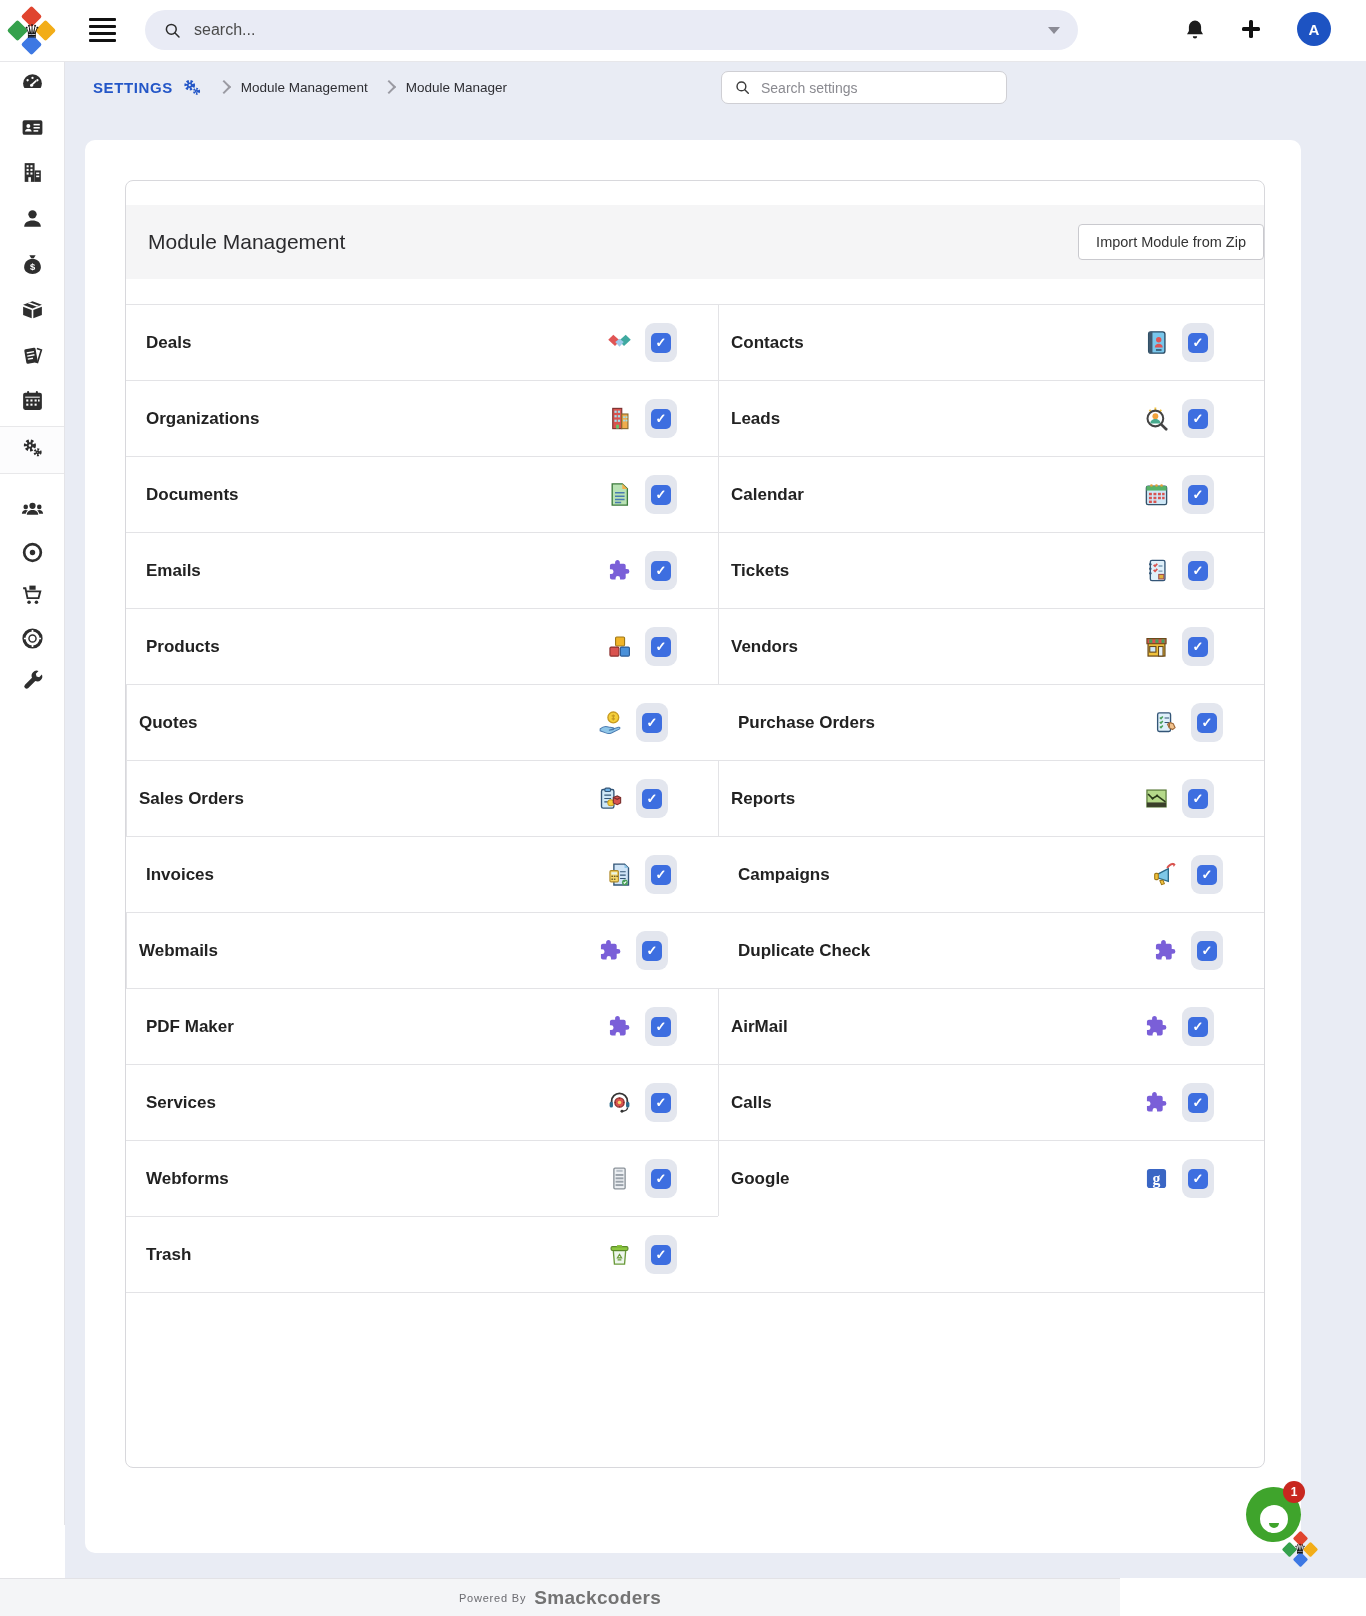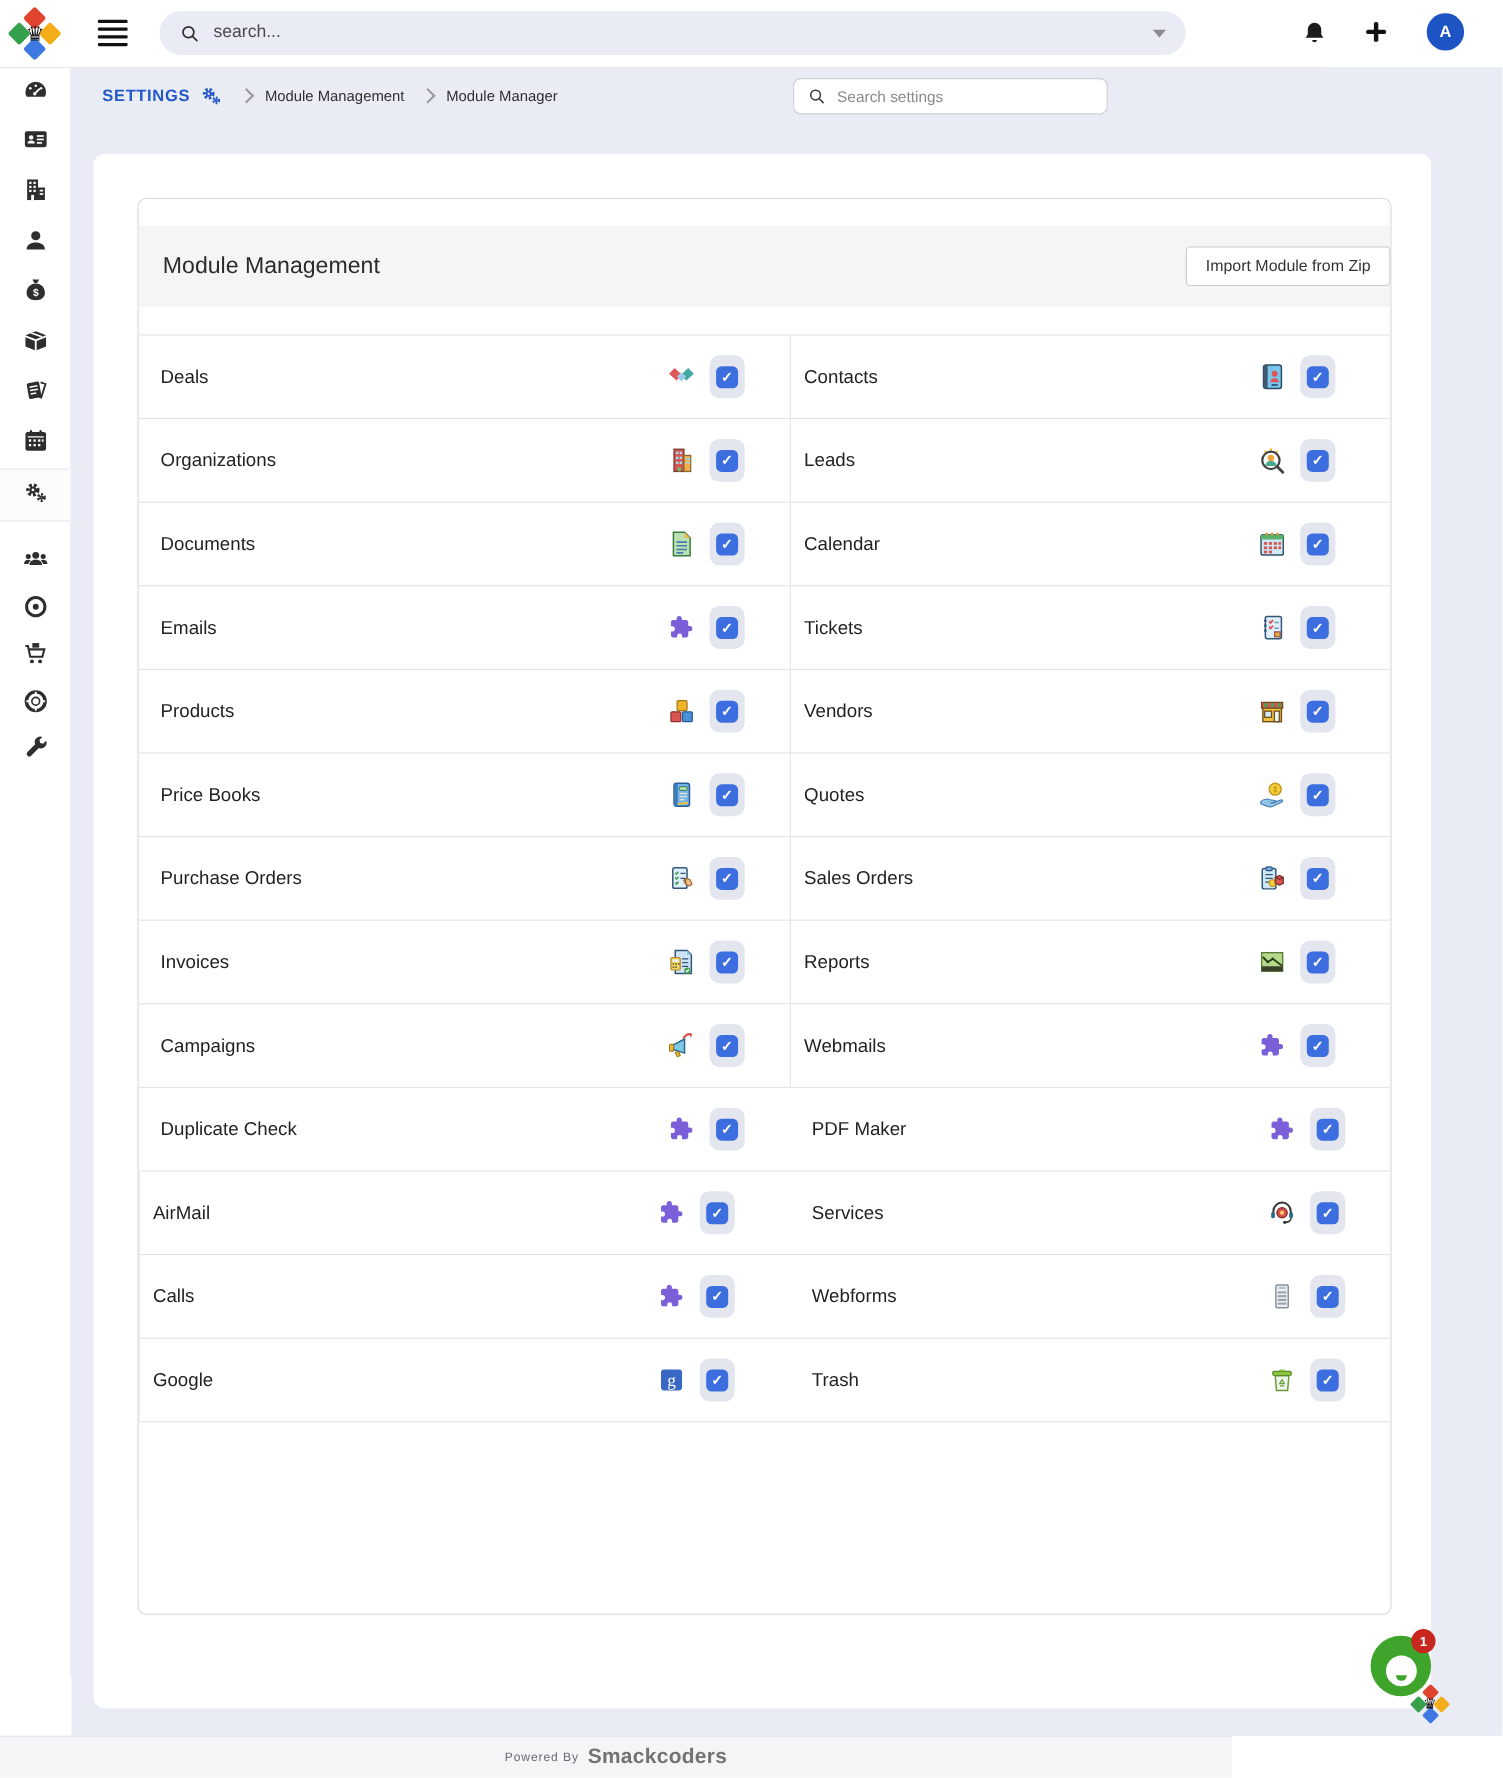--- a/index.html
+++ b/index.html
@@ -53,21 +53,21 @@
   .settings-search input::placeholder{color:#8a8a90;opacity:1;}
 
   .panel{position:absolute;left:85px;top:140px;width:1216px;height:1413px;background:#fff;border-radius:10px;}
   .card{position:absolute;left:40px;top:40px;width:1140px;height:1288px;border:1px solid #d8d8dc;border-radius:8px;background:#fff;box-sizing:border-box;overflow:hidden;}
   .card-head{position:absolute;left:0;top:24px;width:100%;height:74px;background:#f5f5f6;display:flex;align-items:center;}
   .card-title{font-size:21px;font-weight:400;color:#2b2b2e;margin:0 0 0 22px;}
   .import-btn{margin-left:auto;background:#fff;border:1px solid #c9c9ce;border-radius:4px;padding:9px 17px;font-size:14.5px;color:#333;font-family:"Liberation Sans",sans-serif;cursor:pointer;}
 
   .mod-table{position:absolute;left:0;top:123px;width:100%;border-bottom:1px solid #e3e3e6;}
   .mod-grid{display:grid;grid-template-columns:592px 546px;}
-  .mod-cell{height:76px;box-sizing:border-box;border-top:1px solid #e3e3e6;display:flex;align-items:center;padding:0 41px 0 20px;}
+  .mod-cell{height:76px;box-sizing:border-box;border-top:1px solid #e3e3e6;display:flex;align-items:center;padding:0 41px 0 20px;font-weight:bold;}
   .mod-cell.right{border-left:1px solid #e3e3e6;padding:0 50px 0 12px;}
   .mod-name{font-size:17px;color:#222;}
   .mod-icon{margin-left:auto;width:27px;height:27px;display:flex;align-items:center;justify-content:center;}
   .mod-icon svg{width:27px;height:27px;}
   .mod-check{margin-left:12px;width:32px;height:39px;border-radius:9px;background:#e3e6ee;display:flex;align-items:center;justify-content:center;cursor:pointer;flex:0 0 auto;}
   .mod-check .box{width:20px;height:20px;border-radius:5px;background:#3d6ee0;display:flex;align-items:center;justify-content:center;}
   .mod-check .box::after{content:"\2713";color:#fff;font-size:13px;font-weight:bold;}
 
   
   .footer{position:absolute;left:0;top:1578px;width:1120px;height:38px;background:#f4f5f7;border-top:1px solid #e2e2e6;display:flex;align-items:center;justify-content:center;gap:8px;}
@@ -500,37 +500,20 @@
                   </g>
                   <rect x="13.8" y="12" width="4" height="8.5" fill="#e8f2f8" stroke="#6a4a1a"></rect>
                   <rect x="6" y="12" width="5.5" height="5" fill="#cfe8f7" stroke="#6a4a1a"></rect>
                 </svg>
               </span>
     <span class="mod-check" role="checkbox" aria-checked="true">
                 <span class="box"></span>
               </span>
   </div>
 
-  <div class="mod-cell">
-    <span class="mod-name">Price Books</span>
-    <span class="mod-icon">
-                <svg viewBox="0 0 24 24">
-                  <rect x="6" y="2.8" width="12.5" height="18.4" rx="2" fill="#6fb3e8" stroke="#2a5a96" stroke-width="1.2"></rect>
-                  <rect x="6" y="2.8" width="3" height="18.4" fill="#3c7ab8"></rect>
-                  <rect x="10.5" y="5.5" width="6" height="3" rx="0.8" fill="#b9e2b4" stroke="#3c7a3c" stroke-width="0.8"></rect>
-                  <g stroke="#e8e0d0" stroke-width="1.1">
-                    <path d="M10.5 11h6M10.5 13.5h6M10.5 16h4"></path>
-                  </g>
-                  <path d="M9 19.5l8.5-1" stroke="#f0c23c" stroke-width="1.6"></path>
-                </svg>
-              </span>
-    <span class="mod-check" role="checkbox" aria-checked="true">
-                <span class="box"></span>
-              </span>
-  </div>
 
   <div class="mod-cell right">
     <span class="mod-name">Quotes</span>
     <span class="mod-icon">
                 <svg viewBox="0 0 24 24">
                   <circle cx="14.5" cy="7.5" r="4.8" fill="#f5cf3a" stroke="#c79a20" stroke-width="1.2"></circle>
                   <path d="M14.5 4.8v5.4M13 6.2h3M13 8.8h3" stroke="#c79a20" stroke-width="1.1" fill="none"></path>
                   <path d="M2.8 17.6c2.5-2.2 5-2.6 7.5-1.6l4 .6c1 .3 1 1.6-.2 1.8l-3.5.4 8.5-2.6c1.3-.3 1.8 1 .7 1.7l-7 3.4c-1.6.7-3.3.7-5-.1l-5-1.8z" fill="#8ec6e8" stroke="#4a7ab0" stroke-width="0.9"></path>
                 </svg>
               </span>
@@ -564,20 +547,38 @@
     <span class="mod-icon">
                 <svg viewBox="0 0 24 24">
                   <rect x="4" y="4" width="11" height="16.5" rx="1.5" fill="#cfe8f7" stroke="#335577" stroke-width="1.2"></rect>
                   <rect x="7" y="2.8" width="5" height="3" rx="1" fill="#6fb3e8" stroke="#335577"></rect>
                   <g stroke="#335577" stroke-width="1">
                     <path d="M6.5 9h6M6.5 12h6M6.5 15h4"></path>
                   </g>
                   <circle cx="12.3" cy="15.8" r="2.7" fill="#f5cf3a" stroke="#c79a20" stroke-width="0.9"></circle>
                   <path d="M14.5 11.2l3.5-1.5 3 1.5v4.8l-3 1.5-3.5-1.5z" fill="#d9534f" stroke="#7a2f2d"></path>
                   <path d="M14.5 11.2l3.5 1.5 3-1.5" fill="none" stroke="#7a2f2d"></path>
+                </svg>
+              </span>
+    <span class="mod-check" role="checkbox" aria-checked="true">
+                <span class="box"></span>
+              </span>
+  </div>
+
+  <div class="mod-cell right">
+    <span class="mod-name">Reports</span>
+    <span class="mod-icon">
+                <svg viewBox="0 0 24 24">
+                  <rect x="3.5" y="4.5" width="17" height="15" fill="#b5d98a" stroke="#5a7a3a" stroke-width="1.1"></rect>
+                  <rect x="3.5" y="15.5" width="17" height="4" fill="#3a3f2a"></rect>
+                  <path d="M4.5 8l4 4 4-2.5 7.5 5.5" fill="none" stroke="#2a3a1a" stroke-width="1.5"></path>
+                  <g fill="#2a3a1a">
+                    <circle cx="8.5" cy="12" r="1"></circle>
+                    <circle cx="12.5" cy="9.5" r="1"></circle>
+                  </g>
                 </svg>
               </span>
     <span class="mod-check" role="checkbox" aria-checked="true">
                 <span class="box"></span>
               </span>
   </div>
 
   <div class="mod-cell">
     <span class="mod-name">Invoices</span>
     <span class="mod-icon">
@@ -598,38 +599,20 @@
                   </g>
                   <circle cx="16.8" cy="19" r="2.6" fill="#49a05a"></circle>
                   <path d="M15.7 19l.8.8 1.5-1.6" stroke="#fff" fill="none"></path>
                 </svg>
               </span>
     <span class="mod-check" role="checkbox" aria-checked="true">
                 <span class="box"></span>
               </span>
   </div>
 
-  <div class="mod-cell right">
-    <span class="mod-name">Reports</span>
-    <span class="mod-icon">
-                <svg viewBox="0 0 24 24">
-                  <rect x="3.5" y="4.5" width="17" height="15" fill="#b5d98a" stroke="#5a7a3a" stroke-width="1.1"></rect>
-                  <rect x="3.5" y="15.5" width="17" height="4" fill="#3a3f2a"></rect>
-                  <path d="M4.5 8l4 4 4-2.5 7.5 5.5" fill="none" stroke="#2a3a1a" stroke-width="1.5"></path>
-                  <g fill="#2a3a1a">
-                    <circle cx="8.5" cy="12" r="1"></circle>
-                    <circle cx="12.5" cy="9.5" r="1"></circle>
-                  </g>
-                </svg>
-              </span>
-    <span class="mod-check" role="checkbox" aria-checked="true">
-                <span class="box"></span>
-              </span>
-  </div>
-
   <div class="mod-cell">
     <span class="mod-name">Campaigns</span>
     <span class="mod-icon">
                 <svg viewBox="0 0 24 24">
                   <path d="M3.5 12.5l11-5.8v11.4l-11-3.6z" fill="#7ec8e8" stroke="#2a6a8a" stroke-width="1.2"></path>
                   <rect x="2.4" y="11" width="3.2" height="5.5" rx="1" fill="#f0c23c" stroke="#a07818"></rect>
                   <path d="M7 17.5l1.5 3.5 2.5-.8-1.2-3.2z" fill="#f0c23c" stroke="#a07818" stroke-width="0.9"></path>
                   <path d="M13.5 6.3c1.5-2.5 4-4 6.3-3.4" fill="none" stroke="#d9534f" stroke-width="1.8"></path>
                   <path d="M18.2 1.6l2.8 1.2-1.7 2.6z" fill="#d9534f"></path>
                 </svg>

